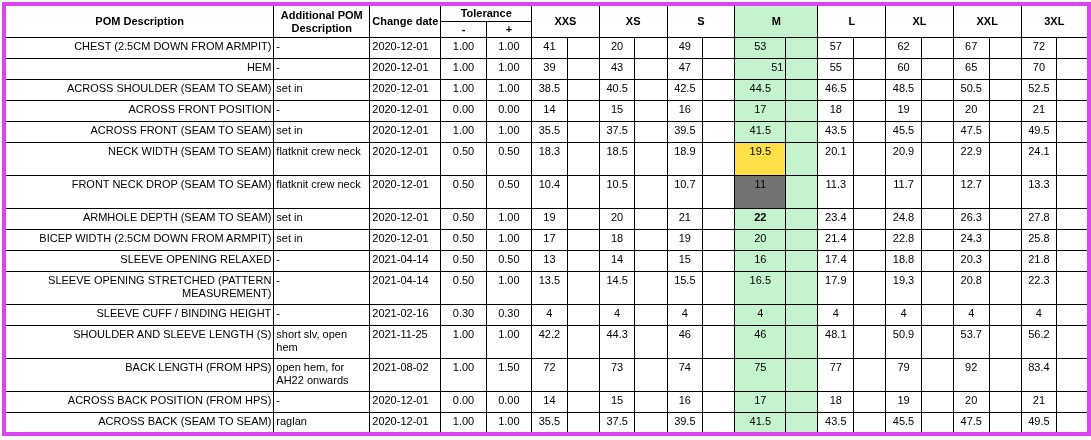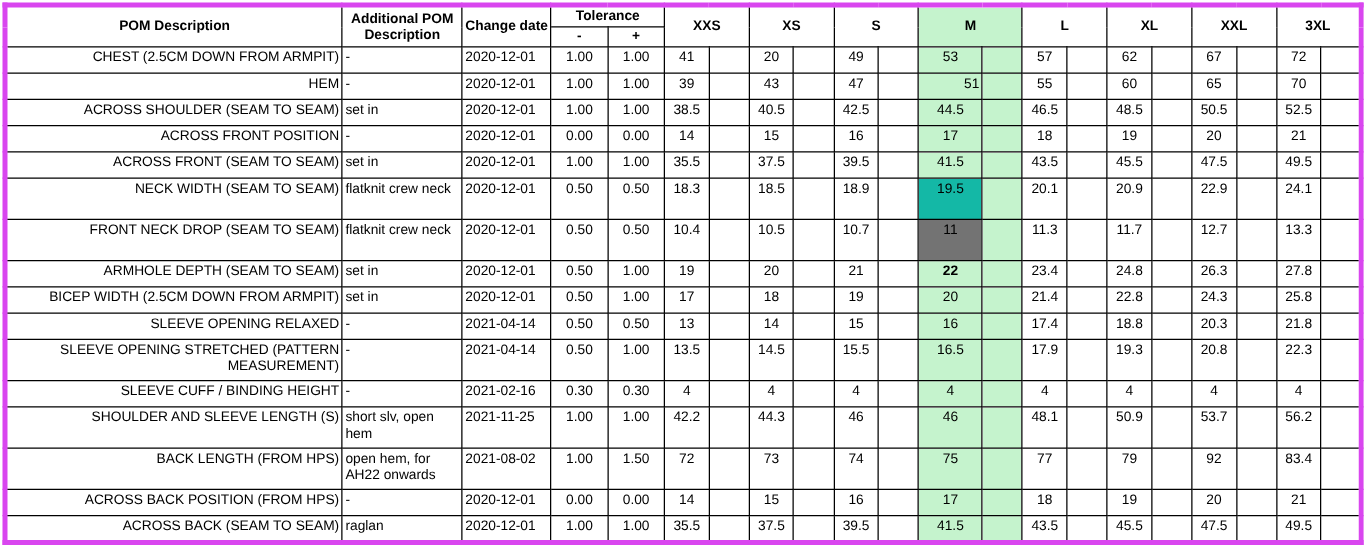--- a/index.html
+++ b/index.html
@@ -215,21 +215,21 @@
         <td class="td-left">flatknit crew neck</td>
         <td class="td-left">2020-12-01</td>
         <td class="td-center">0.50</td>
         <td class="td-center">0.50</td>
         <td class="td-center">18.3</td>
         <td class="td-spacer"></td>
         <td class="td-center">18.5</td>
         <td class="td-spacer"></td>
         <td class="td-center">18.9</td>
         <td class="td-spacer"></td>
-        <td class="td-center hl" style="background-color: #14b8a6; margin-left: 17px;">19.5</td>
+        <td class="td-center hl" style="background-color: #fde047; margin-left: 17px;">19.5</td>
         <td class="td-spacer hl" style="background-color: rgb(197, 243, 205);"></td>
         <td class="td-center">20.1</td>
         <td class="td-spacer"></td>
         <td class="td-center">20.9</td>
         <td class="td-spacer"></td>
         <td class="td-center">22.9</td>
         <td class="td-spacer"></td>
         <td class="td-center">24.1</td>
         <td class="td-spacer"></td>
       </tr>

